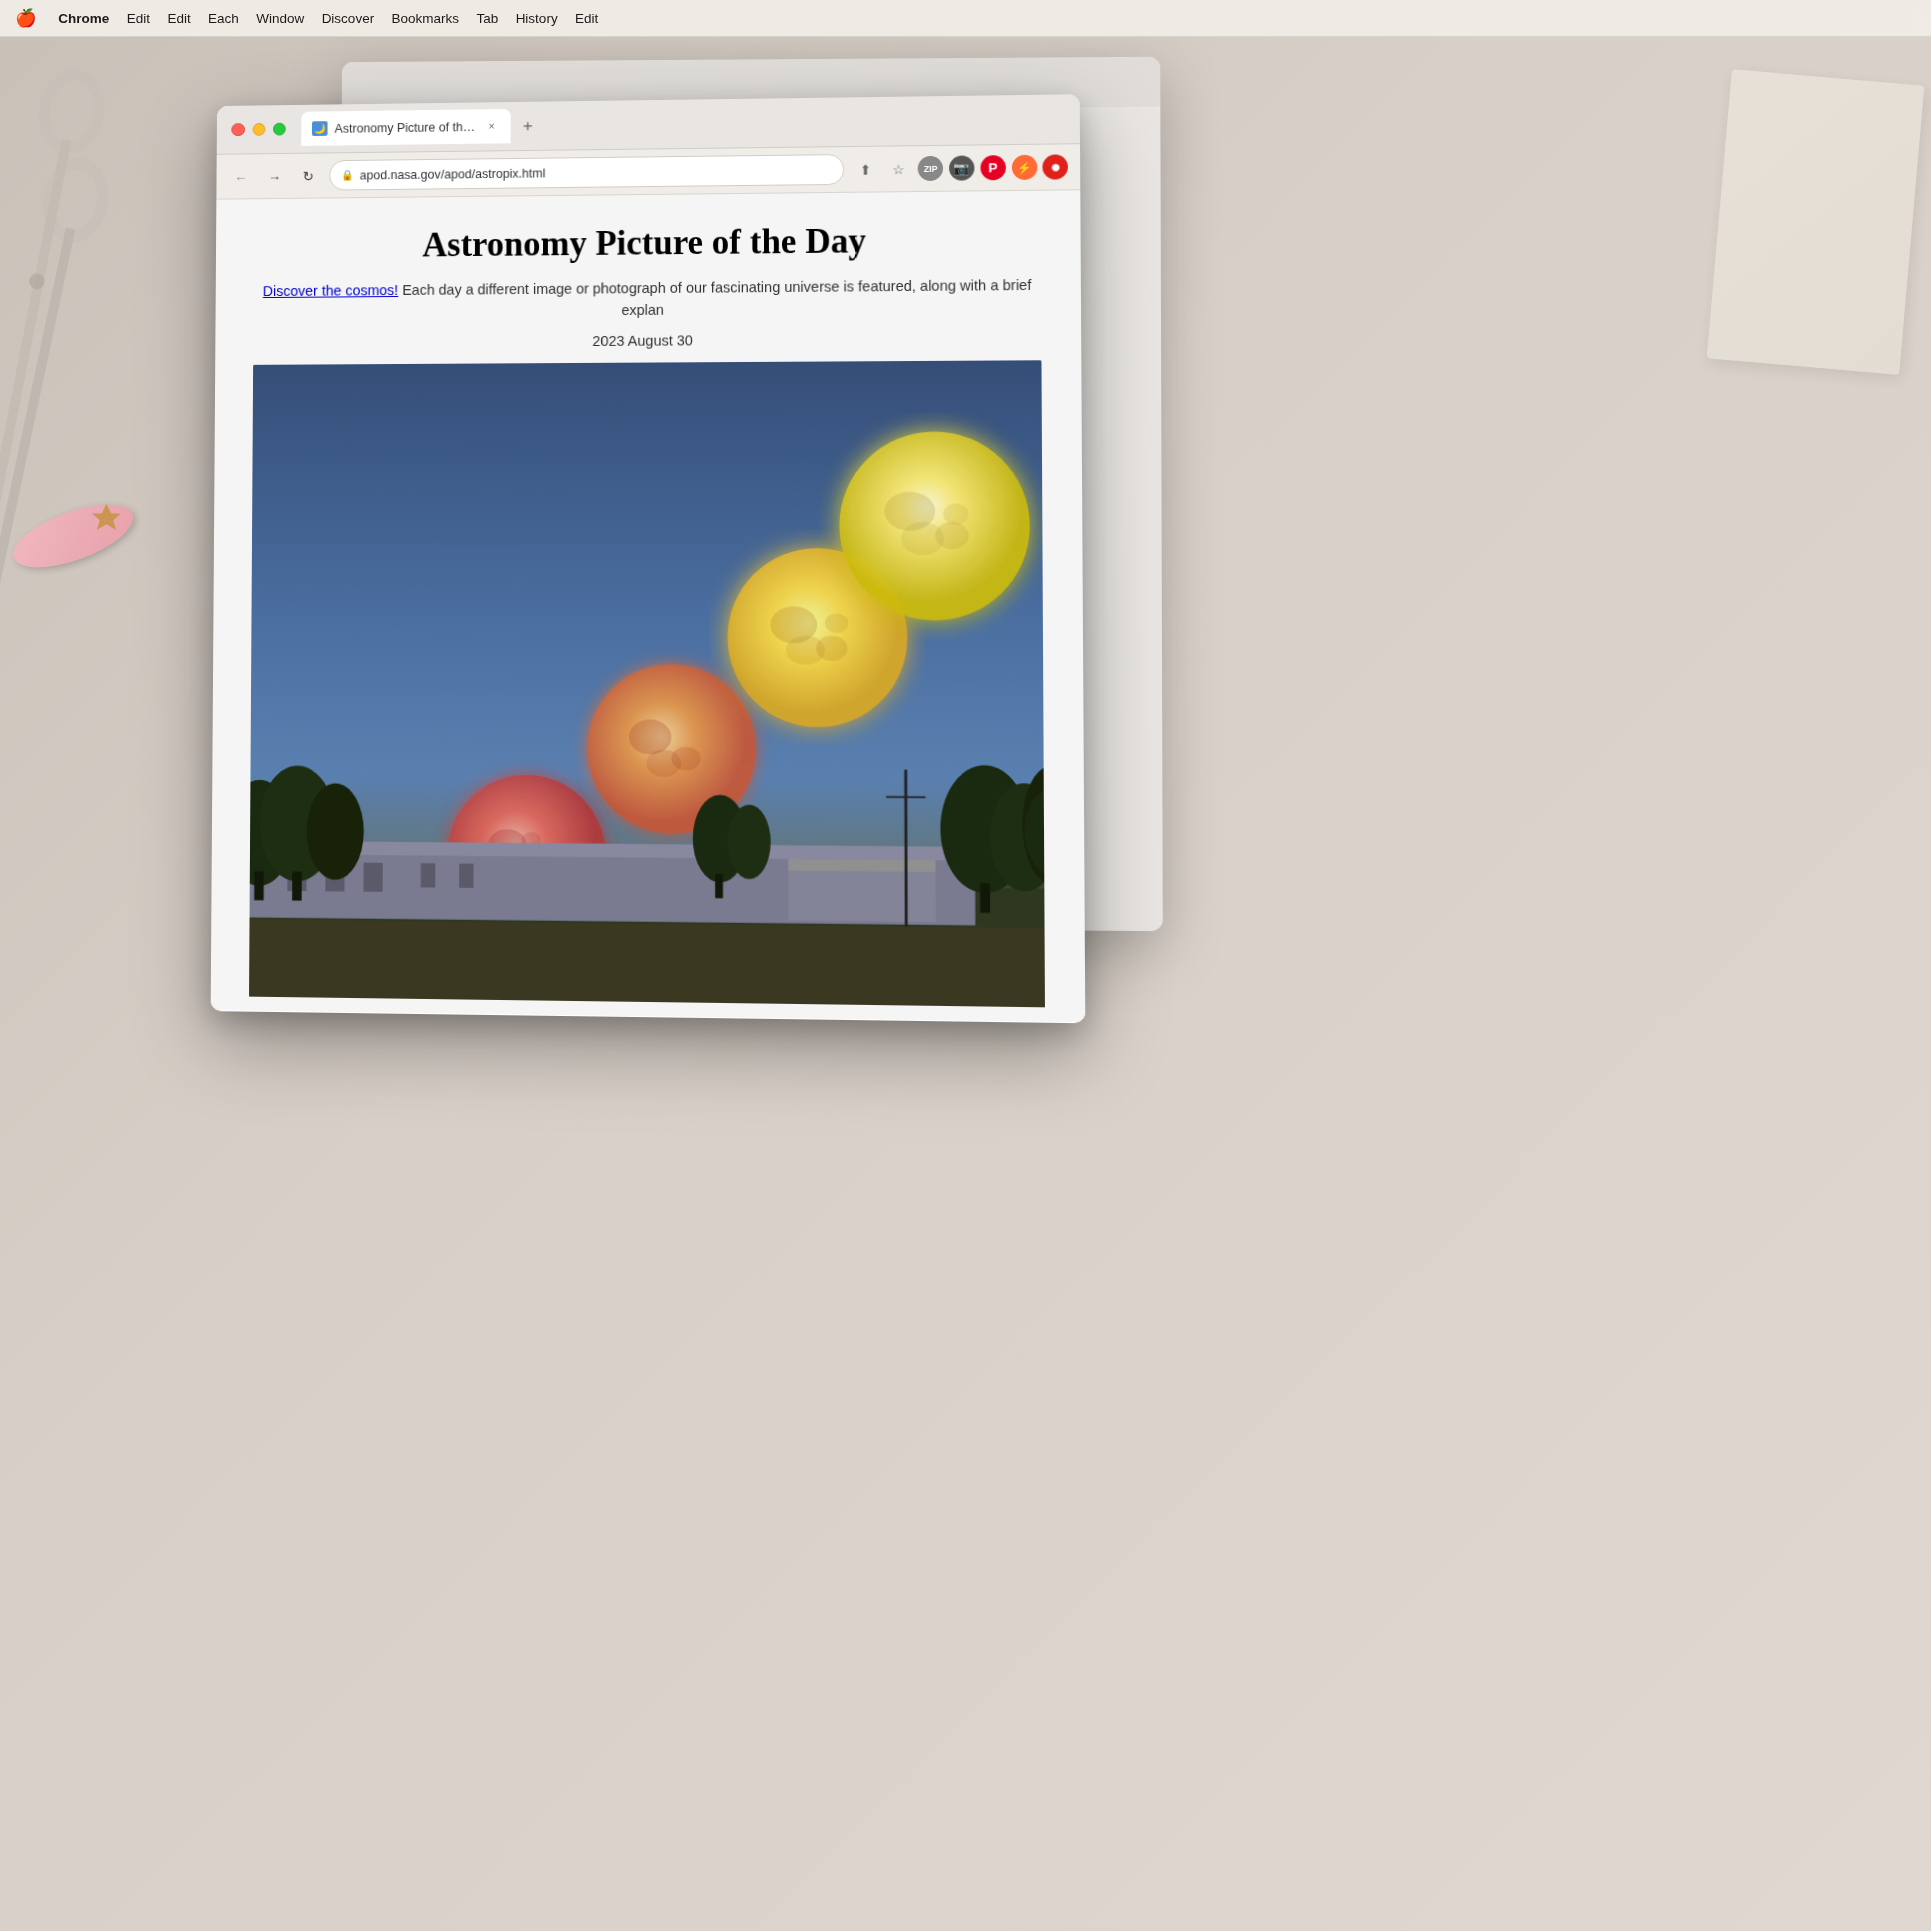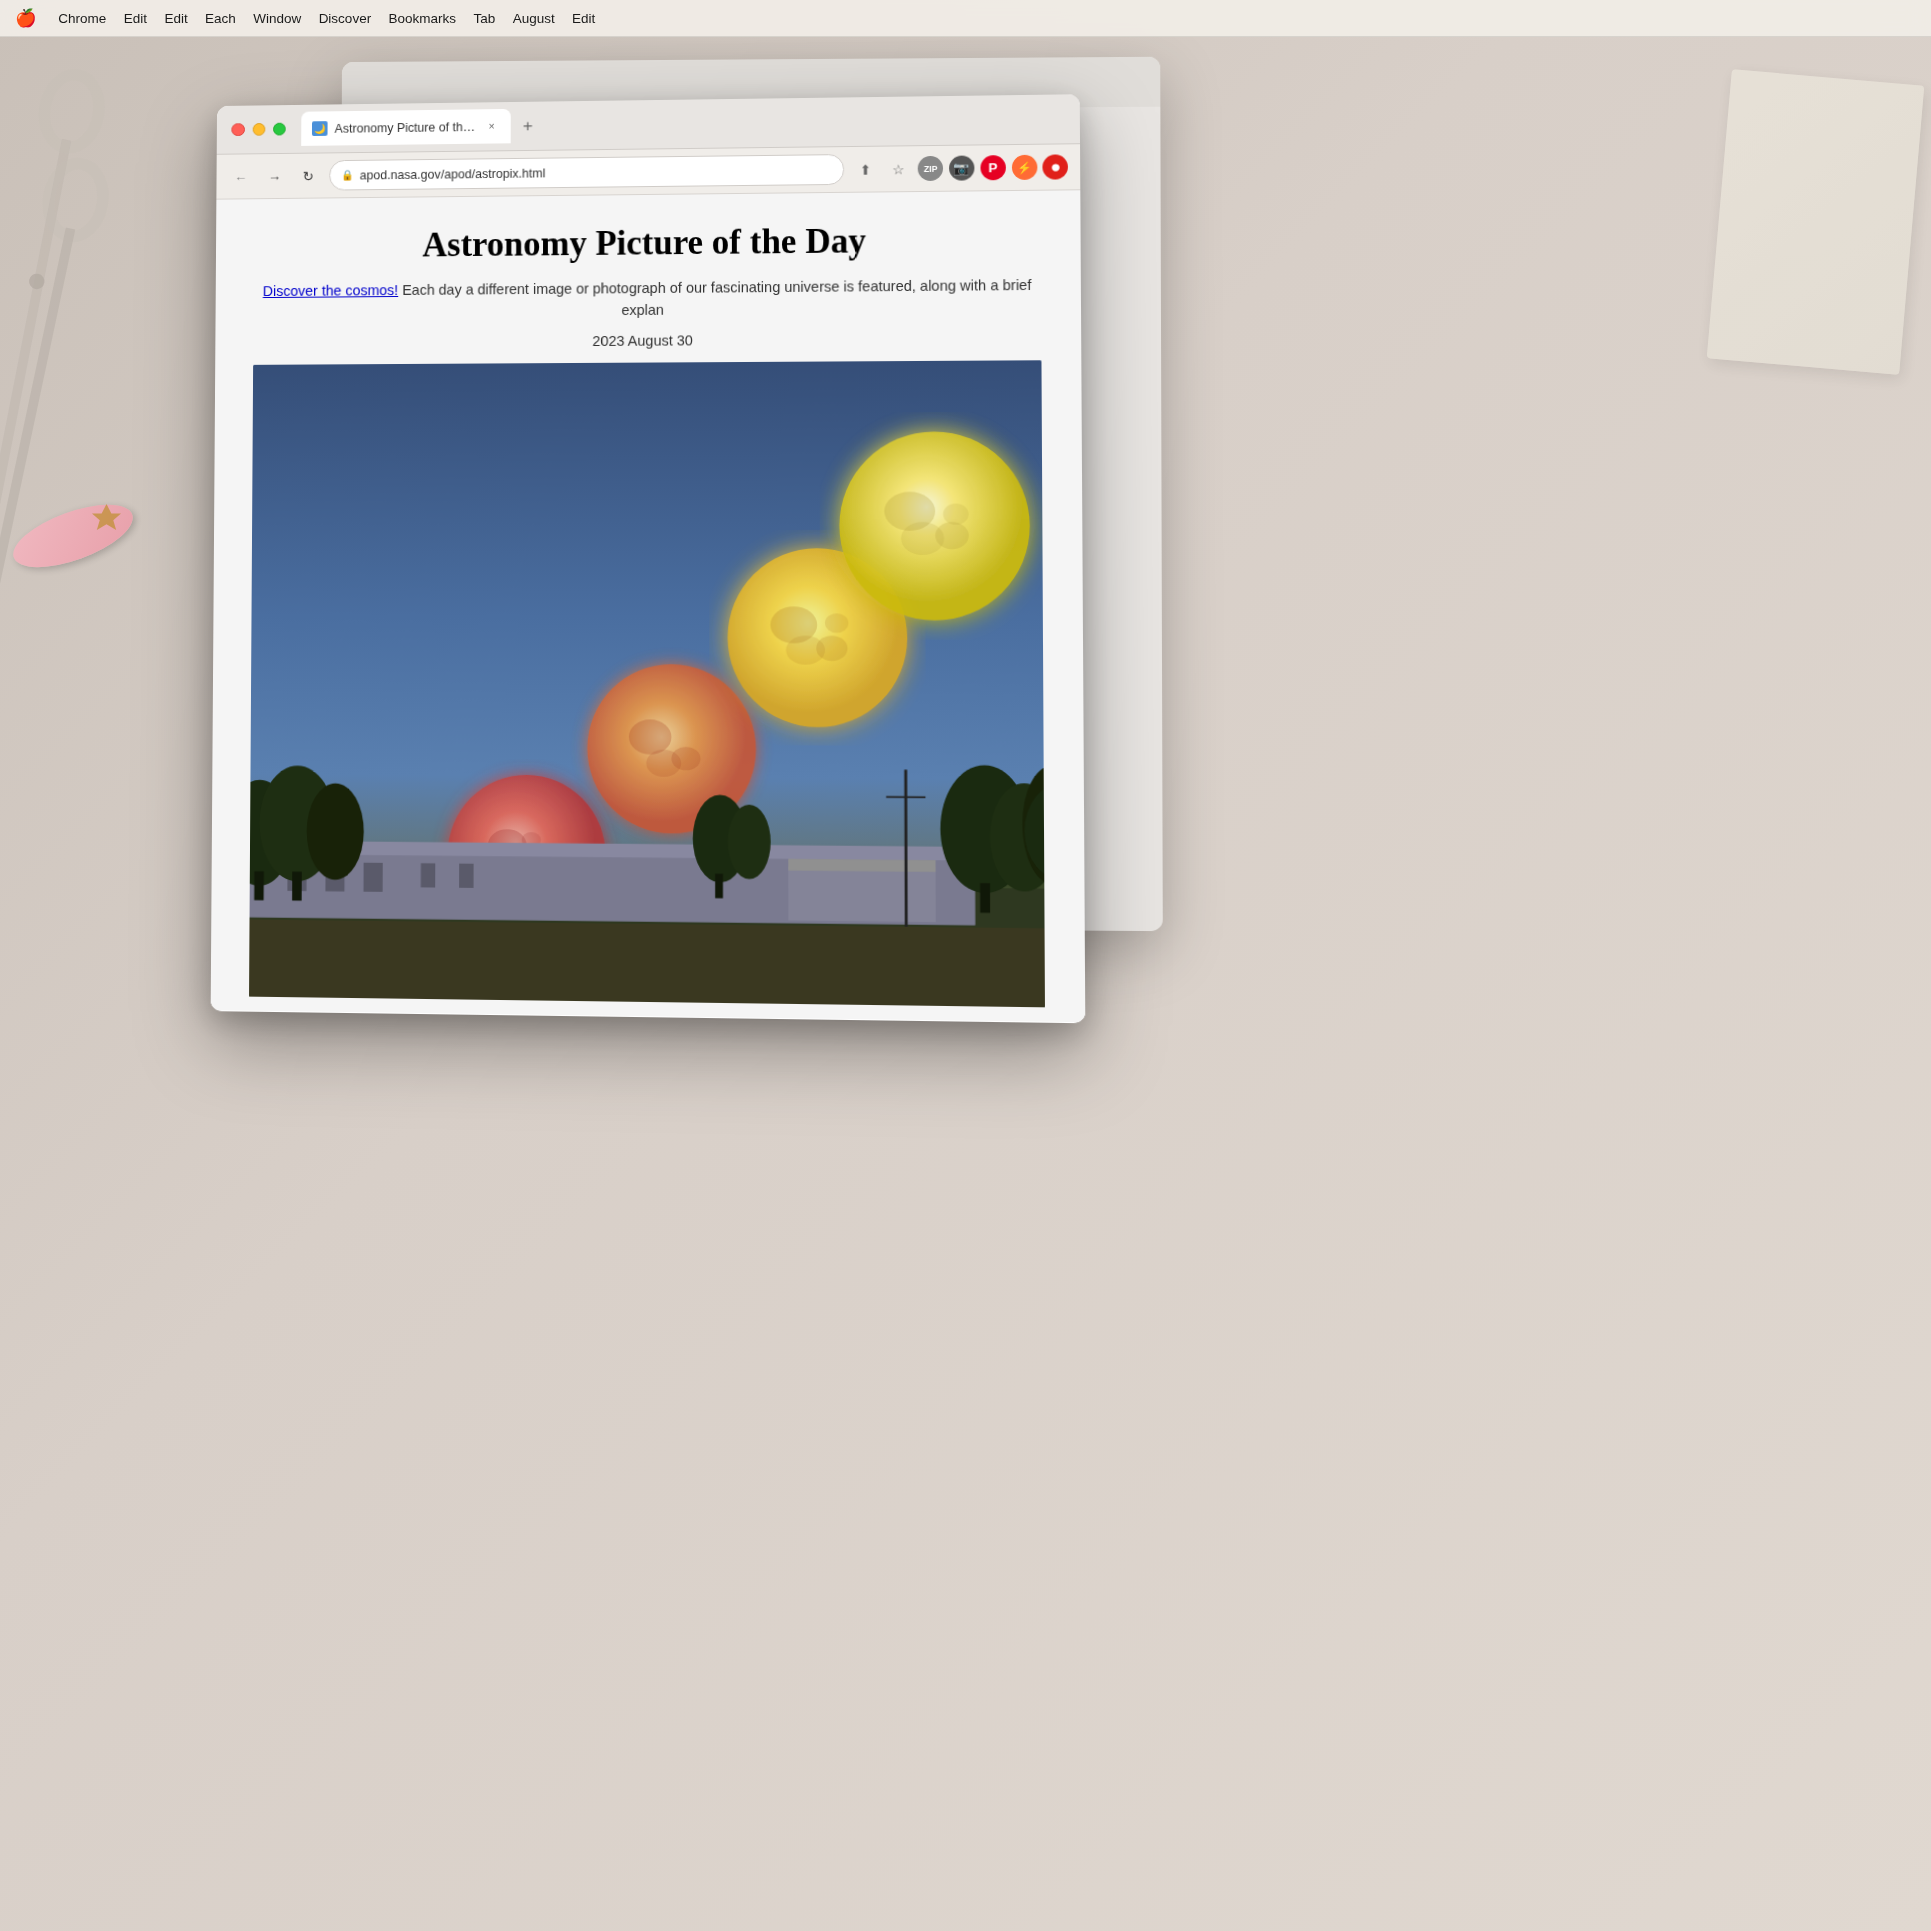--- a/index.html
+++ b/index.html
@@ -63,21 +63,21 @@
       font-size: 17.4px;
       margin-right: 3.9px;
     }
 
     .menubar-item {
       cursor: pointer;
       font-weight: 400;
     }
 
     .menubar-item.bold {
-      font-weight: 400;
+      font-weight: 700;
     }
 
     
     .browser-window {
       position: absolute;
       top: 97px;
       left: 208px;
       width: 869px;
       height: 917px;
       background: #ffffff;
@@ -366,21 +366,21 @@
   <div class="menubar">
     <span class="menubar-apple">🍎</span>
     <span class="menubar-item bold">Chrome</span>
     <span class="menubar-item">Edit</span>
     <span class="menubar-item">Edit</span>
     <span class="menubar-item">Each</span>
     <span class="menubar-item">Window</span>
     <span class="menubar-item">Discover</span>
     <span class="menubar-item">Bookmarks</span>
     <span class="menubar-item">Tab</span>
-    <span class="menubar-item">August</span>
+    <span class="menubar-item">History</span>
     <span class="menubar-item">Edit</span>
   </div>
 
   <svg class="scissors-svg" viewBox="0 0 200 680" xmlns="http://www.w3.org/2000/svg">
 
     <g transform="translate(80, 50) rotate(10)">
 
       <ellipse cx="30" cy="30" rx="28" ry="38" fill="none" stroke="#c8c0b8" stroke-width="12" opacity="0.8"></ellipse>
 
       <ellipse cx="50" cy="120" rx="28" ry="38" fill="none" stroke="#c8c0b8" stroke-width="12" opacity="0.8"></ellipse>

